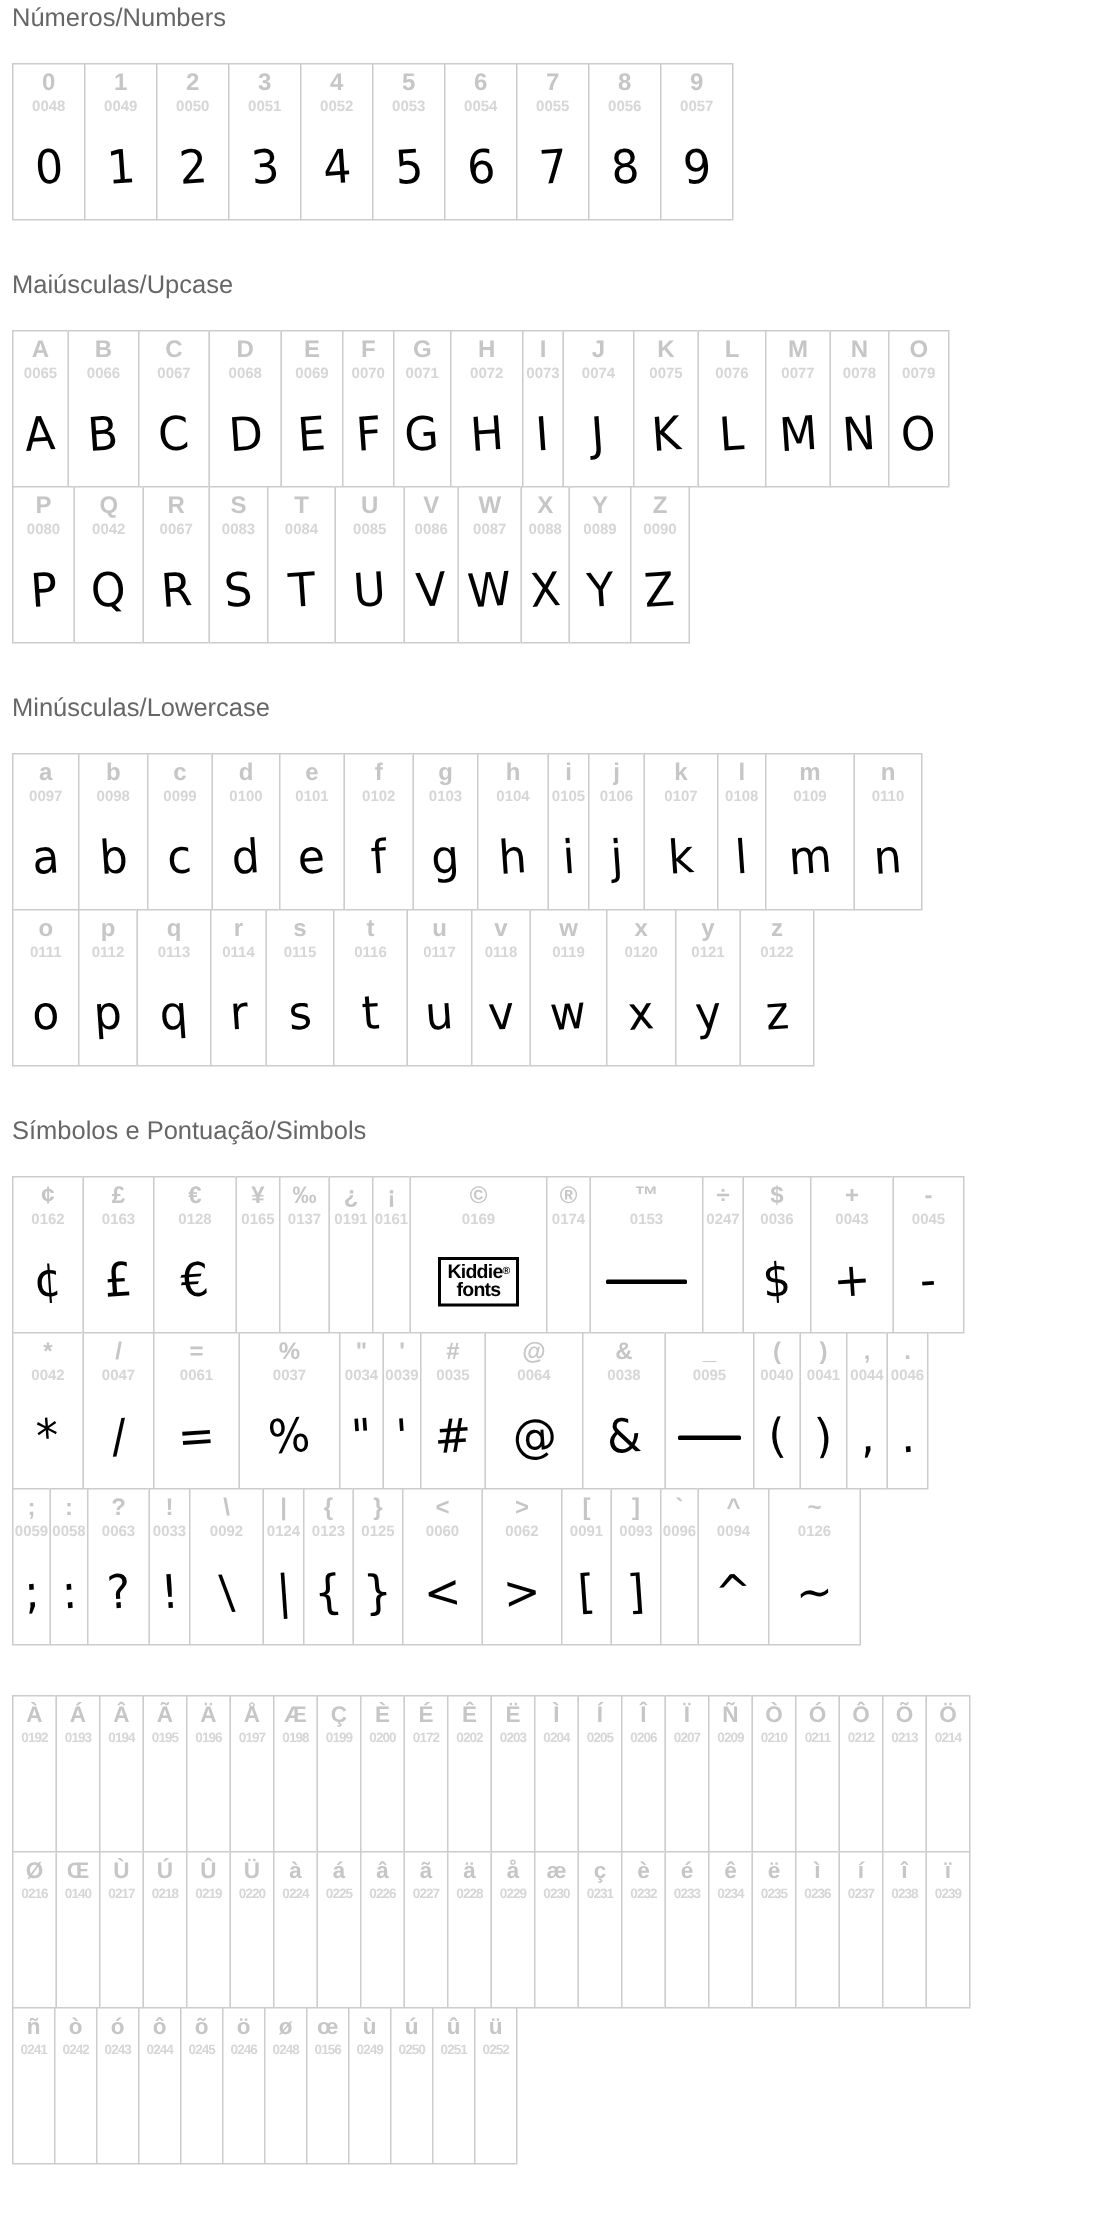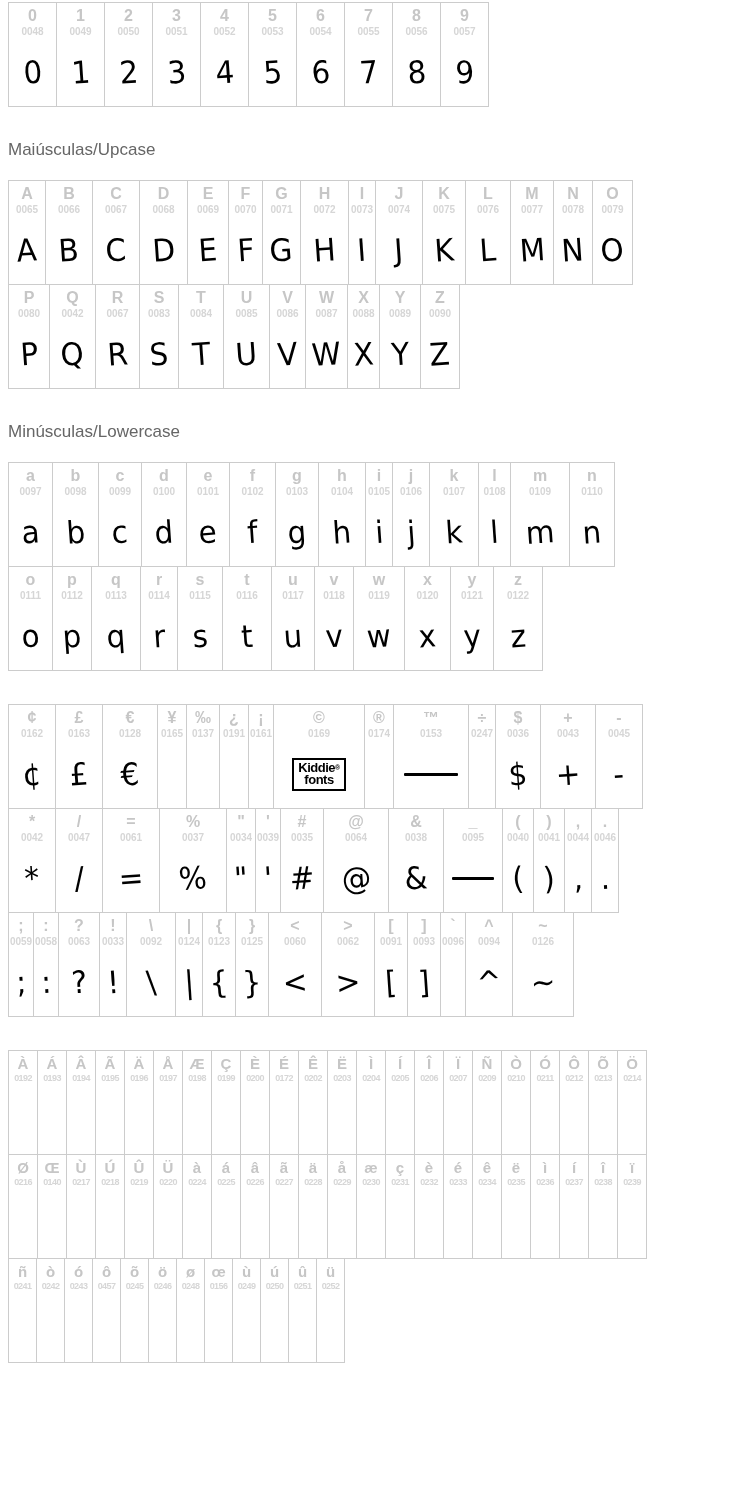--- a/index.html
+++ b/index.html
@@ -20,20 +20,21 @@
   .line-glyph { width:72%; height:3px; background:#000000; border-radius:1px; }
   .logo-box { border:2px solid #000000; background:#ffffff; padding:2px 4px 3px 4px; display:flex; flex-direction:column; align-items:center; }
   .logo-line { font-weight:bold; font-size:13px; line-height:12px; color:#000000; letter-spacing:-0.5px; white-space:nowrap; }
   .logo-mark { font-size:7px; vertical-align:top; }
 </style>
 </head>
 <body>
 
 <div>
     <div class="section">
+      <div class="section-title">Números/Numbers</div>
       <div class="glyph-row">
         <div class="cell" style="width: 49px;">
           <div class="cell-head">
             <div class="cell-label">0</div>
             <div class="cell-code">0048</div>
           </div>
           <div class="cell-glyph">
             <div class="glyph-text">0</div>
           </div>
         </div>
@@ -596,20 +597,21 @@
             <div class="cell-label">z</div>
             <div class="cell-code">0122</div>
           </div>
           <div class="cell-glyph">
             <div class="glyph-text">z</div>
           </div>
         </div>
       </div>
     </div>
     <div class="section">
+      <div class="section-title">Símbolos e Pontuação/Simbols</div>
       <div class="glyph-row">
         <div class="cell" style="width: 48px;">
           <div class="cell-head">
             <div class="cell-label">¢</div>
             <div class="cell-code">0162</div>
           </div>
           <div class="cell-glyph">
             <div class="glyph-text">¢</div>
           </div>
         </div>
@@ -1317,21 +1319,21 @@
         <div class="cell" style="width: 29px;">
           <div class="cell-head">
             <div class="cell-label">ó</div>
             <div class="cell-code">0243</div>
           </div>
           <div class="cell-glyph"></div>
         </div>
         <div class="cell" style="width: 29px;">
           <div class="cell-head">
             <div class="cell-label">ô</div>
-            <div class="cell-code">0457</div>
+            <div class="cell-code">0244</div>
           </div>
           <div class="cell-glyph"></div>
         </div>
         <div class="cell" style="width: 29px;">
           <div class="cell-head">
             <div class="cell-label">õ</div>
             <div class="cell-code">0245</div>
           </div>
           <div class="cell-glyph"></div>
         </div>

